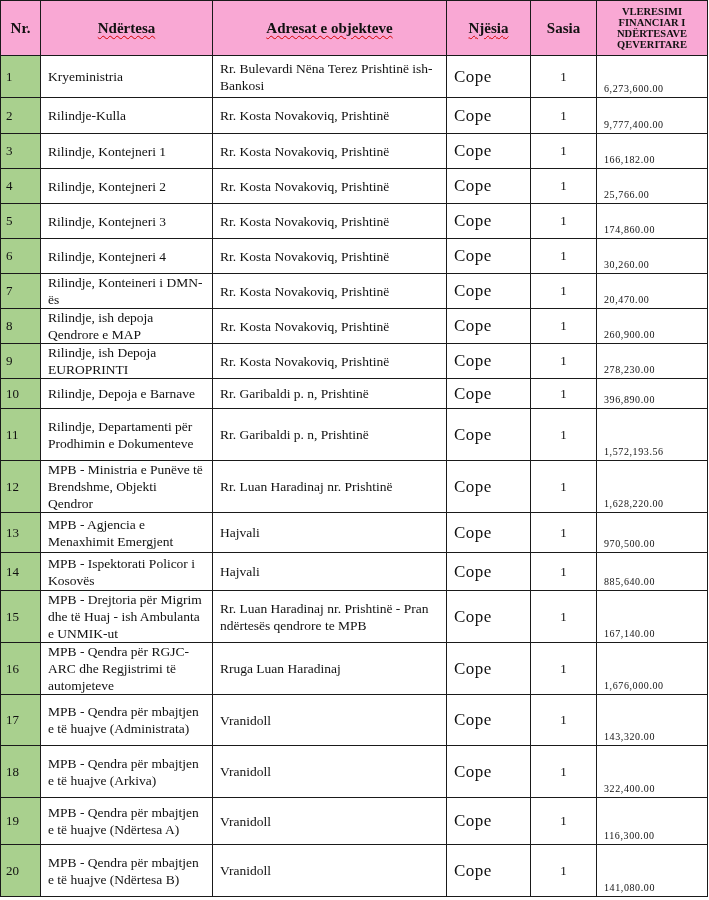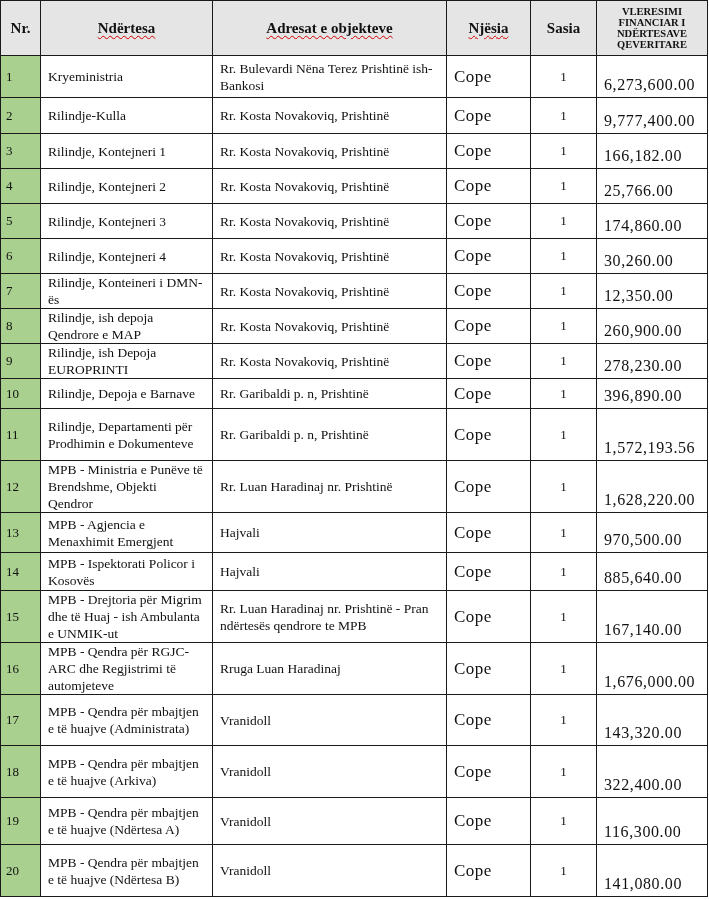--- a/index.html
+++ b/index.html
@@ -8,34 +8,34 @@
     border-collapse: collapse;
     table-layout: fixed;
     position: absolute; left: 0; top: 0;
     width: 707px;
     font-family: "Liberation Serif", "DejaVu Serif", serif;
     font-size: 13px;
     color: #111;
   }
   td, th { border: 1px solid #1a1a1a; padding: 0 7px; vertical-align: middle; overflow: hidden; }
   thead th {
-    background: #e5e5e5;
+    background: #f9a8d4;
     font-weight: bold;
     height: 54px;
     text-align: center;
     font-size: 15px;
     padding: 0 2px;
   }
   thead th.val-h { font-size: 10.5px; line-height: 11px; }
   .sq { text-decoration: underline wavy #d40000; text-decoration-thickness: 1px; text-underline-offset: 2px; }
   td.nr { background: #a9d08e; font-size: 13px; padding-left: 5px; }
   td.name, td.addr { line-height: 17px; font-size: 13.5px; }
   td.unit { font-size: 17px; font-family: "Liberation Serif", serif; letter-spacing: 0.5px; }
   td.qty { text-align: center; }
-  td.val { vertical-align: bottom; padding-bottom: 3px; letter-spacing: 0.6px; font-size: 16px; }
+  td.val { vertical-align: bottom; padding-bottom: 3px; letter-spacing: 0.6px; font-size: 10px; }
 </style>
 </head>
 <body>
 
 <table>
   <colgroup>
     <col style="width:40px">
       <col style="width:172px">
       <col style="width:234px">
       <col style="width:84px">
@@ -100,21 +100,21 @@
         <td class="unit">Cope</td>
         <td class="qty">1</td>
         <td class="val">30,260.00</td>
       </tr>
       <tr style="height: 35px;">
         <td class="nr">7</td>
         <td class="name">Rilindje, Konteineri i DMN-ës</td>
         <td class="addr">Rr. Kosta Novakoviq, Prishtinë</td>
         <td class="unit">Cope</td>
         <td class="qty">1</td>
-        <td class="val">12,350.00</td>
+        <td class="val">20,470.00</td>
       </tr>
       <tr style="height: 35px;">
         <td class="nr">8</td>
         <td class="name">Rilindje, ish depoja Qendrore e MAP</td>
         <td class="addr">Rr. Kosta Novakoviq, Prishtinë</td>
         <td class="unit">Cope</td>
         <td class="qty">1</td>
         <td class="val">260,900.00</td>
       </tr>
       <tr style="height: 35px;">

